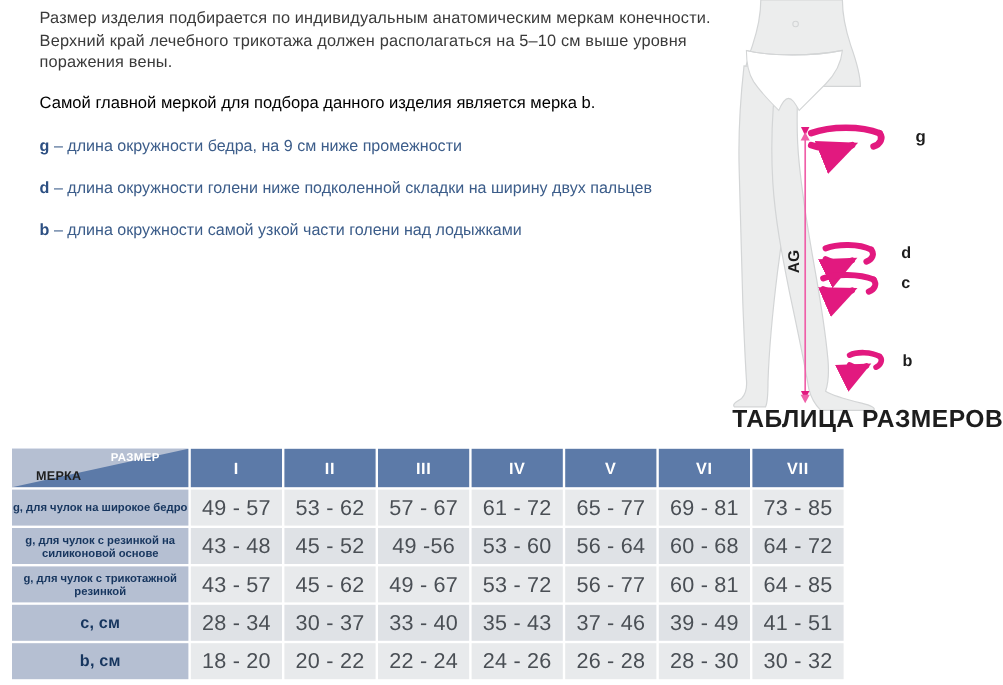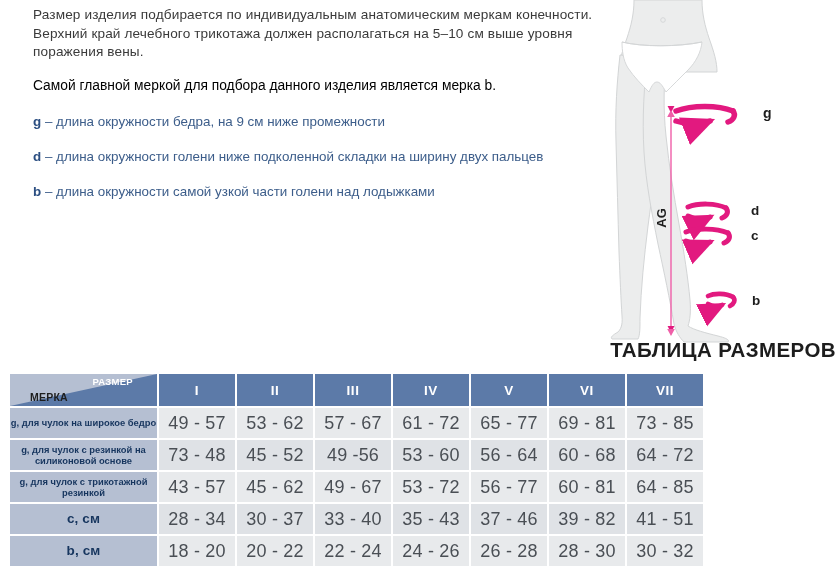--- a/index.html
+++ b/index.html
@@ -296,21 +296,21 @@
         <td class="val">53 - 62</td>
         <td class="val">57 - 67</td>
         <td class="val">61 - 72</td>
         <td class="val">65 - 77</td>
         <td class="val">69 - 81</td>
         <td class="val">73 - 85</td>
       </tr>
 
       <tr class="r-alt">
         <td class="rowlabel">g, для чулок с  резинкой на силиконовой основе</td>
-        <td class="val">73 - 48</td>
+        <td class="val">43 - 48</td>
         <td class="val">45 - 52</td>
         <td class="val">49 -56</td>
         <td class="val">53 - 60</td>
         <td class="val">56 - 64</td>
         <td class="val">60 - 68</td>
         <td class="val">64 - 72</td>
       </tr>
 
       <tr>
         <td class="rowlabel">g, для чулок с трикотажной резинкой</td>
@@ -324,21 +324,21 @@
       </tr>
 
 
       <tr class="r-alt">
         <td class="rowlabel big">c, см</td>
         <td class="val">28 - 34</td>
         <td class="val">30 - 37</td>
         <td class="val">33 - 40</td>
         <td class="val">35 - 43</td>
         <td class="val">37 - 46</td>
-        <td class="val">39 - 82</td>
+        <td class="val">39 - 49</td>
         <td class="val">41 - 51</td>
       </tr>
 
       <tr>
         <td class="rowlabel big">b, см</td>
         <td class="val">18 - 20</td>
         <td class="val">20 - 22</td>
         <td class="val">22 - 24</td>
         <td class="val">24 - 26</td>
         <td class="val">26 - 28</td>

